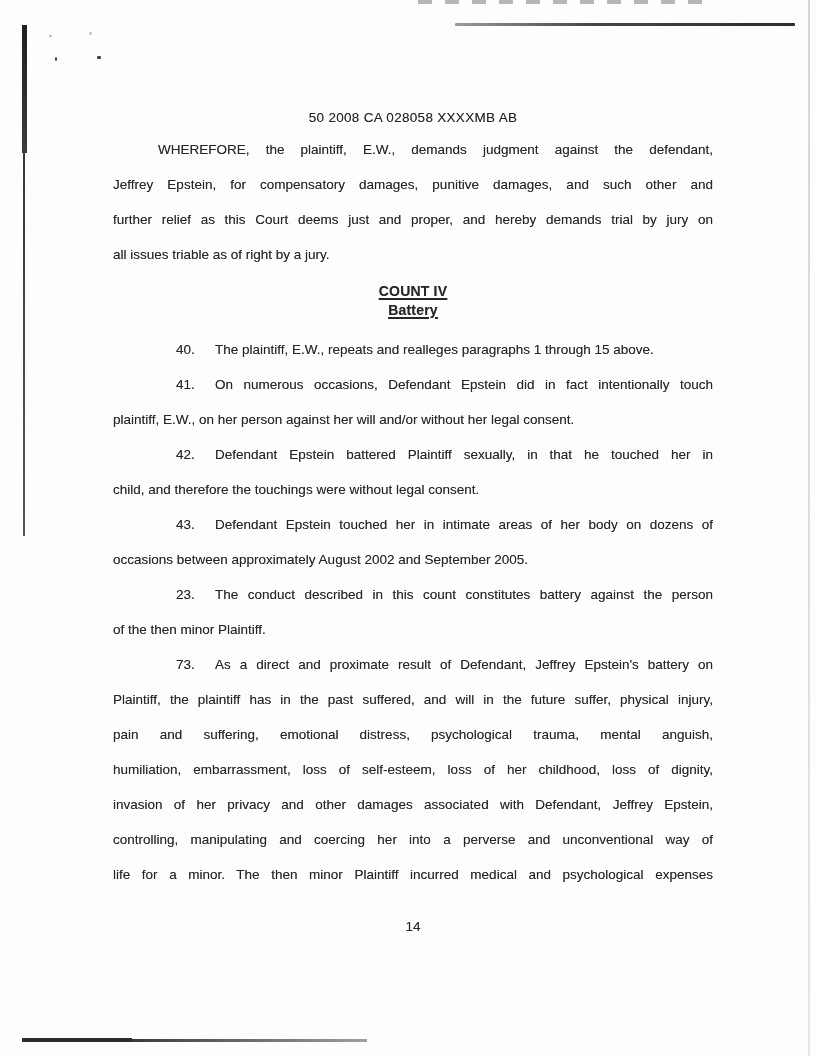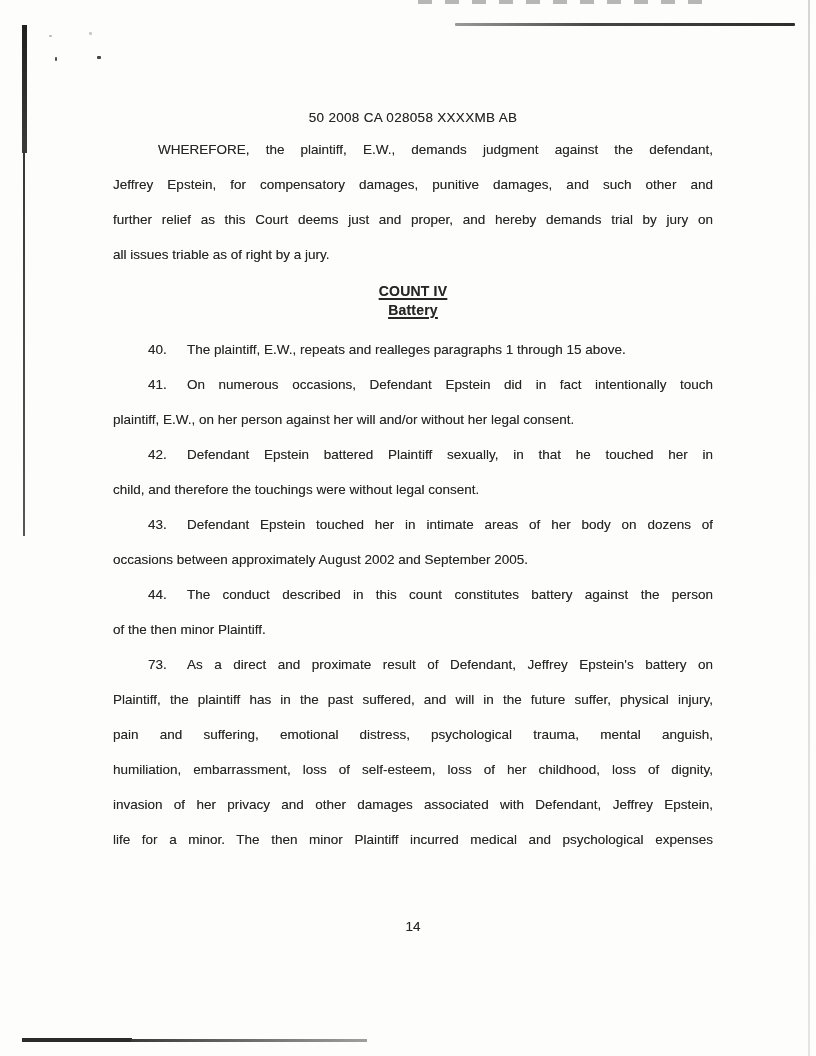--- a/index.html
+++ b/index.html
@@ -30,21 +30,21 @@
   }
   .line{
     height:35px;line-height:35px;font-size:13.5px;
     white-space:nowrap;
     text-shadow:0 0 .5px rgba(40,40,40,.45);
   }
   .just{text-align:justify;text-align-last:justify;text-justify:inter-word;}
   .final{text-align:left;}
   .plain-indent{padding-left:45px;}
   .num-indent{padding-left:35px;}
-  .pnum{display:inline-block;width:39px;}
+  .pnum{display:inline-block;width:39px;margin-left:28px;}
   .heading{margin:10px 0 12px;text-align:center;}
   .heading-line{
     font-size:14px;font-weight:bold;line-height:19px;letter-spacing:.2px;
     text-decoration:underline;text-decoration-thickness:1.5px;text-underline-offset:2px;
     text-shadow:0 0 .5px rgba(40,40,40,.45);
   }
   .page-number{
     position:absolute;top:919px;left:113px;width:600px;
     text-align:center;font-size:13.5px;
     text-shadow:0 0 .5px rgba(40,40,40,.45);
@@ -125,27 +125,28 @@
       </div>
       <div class="para">
         <div class="line just num-indent"><span class="pnum">42.</span>Defendant Epstein battered Plaintiff sexually, in that he touched her in</div>
         <div class="line final">child, and therefore the touchings were without legal consent.</div>
       </div>
       <div class="para">
         <div class="line just num-indent"><span class="pnum">43.</span>Defendant Epstein touched her in intimate areas of her body on dozens of</div>
         <div class="line final">occasions between approximately August 2002 and September 2005.</div>
       </div>
       <div class="para">
-        <div class="line just num-indent"><span class="pnum">44.</span>The conduct described in this count constitutes battery against the person</div>
+        <div class="line just num-indent"><span class="pnum">23.</span>The conduct described in this count constitutes battery against the person</div>
         <div class="line final">of the then minor Plaintiff.</div>
       </div>
       <div class="para">
         <div class="line just num-indent"><span class="pnum">73.</span>As a direct and proximate result of Defendant, Jeffrey Epstein's battery on</div>
         <div class="line just">Plaintiff, the plaintiff has in the past suffered, and will in the future suffer, physical injury,</div>
         <div class="line just">pain and suffering, emotional distress, psychological trauma, mental anguish,</div>
         <div class="line just">humiliation, embarrassment, loss of self-esteem, loss of her childhood, loss of dignity,</div>
         <div class="line just">invasion of her privacy and other damages associated with Defendant, Jeffrey Epstein,</div>
+        <div class="line just">controlling, manipulating and coercing her into a perverse and unconventional way of</div>
         <div class="line just">life for a minor.  The then minor Plaintiff incurred medical and psychological expenses</div>
       </div>
     </div>
 
   <div class="page-number">14</div>
 </div>
 
 </body></html>

